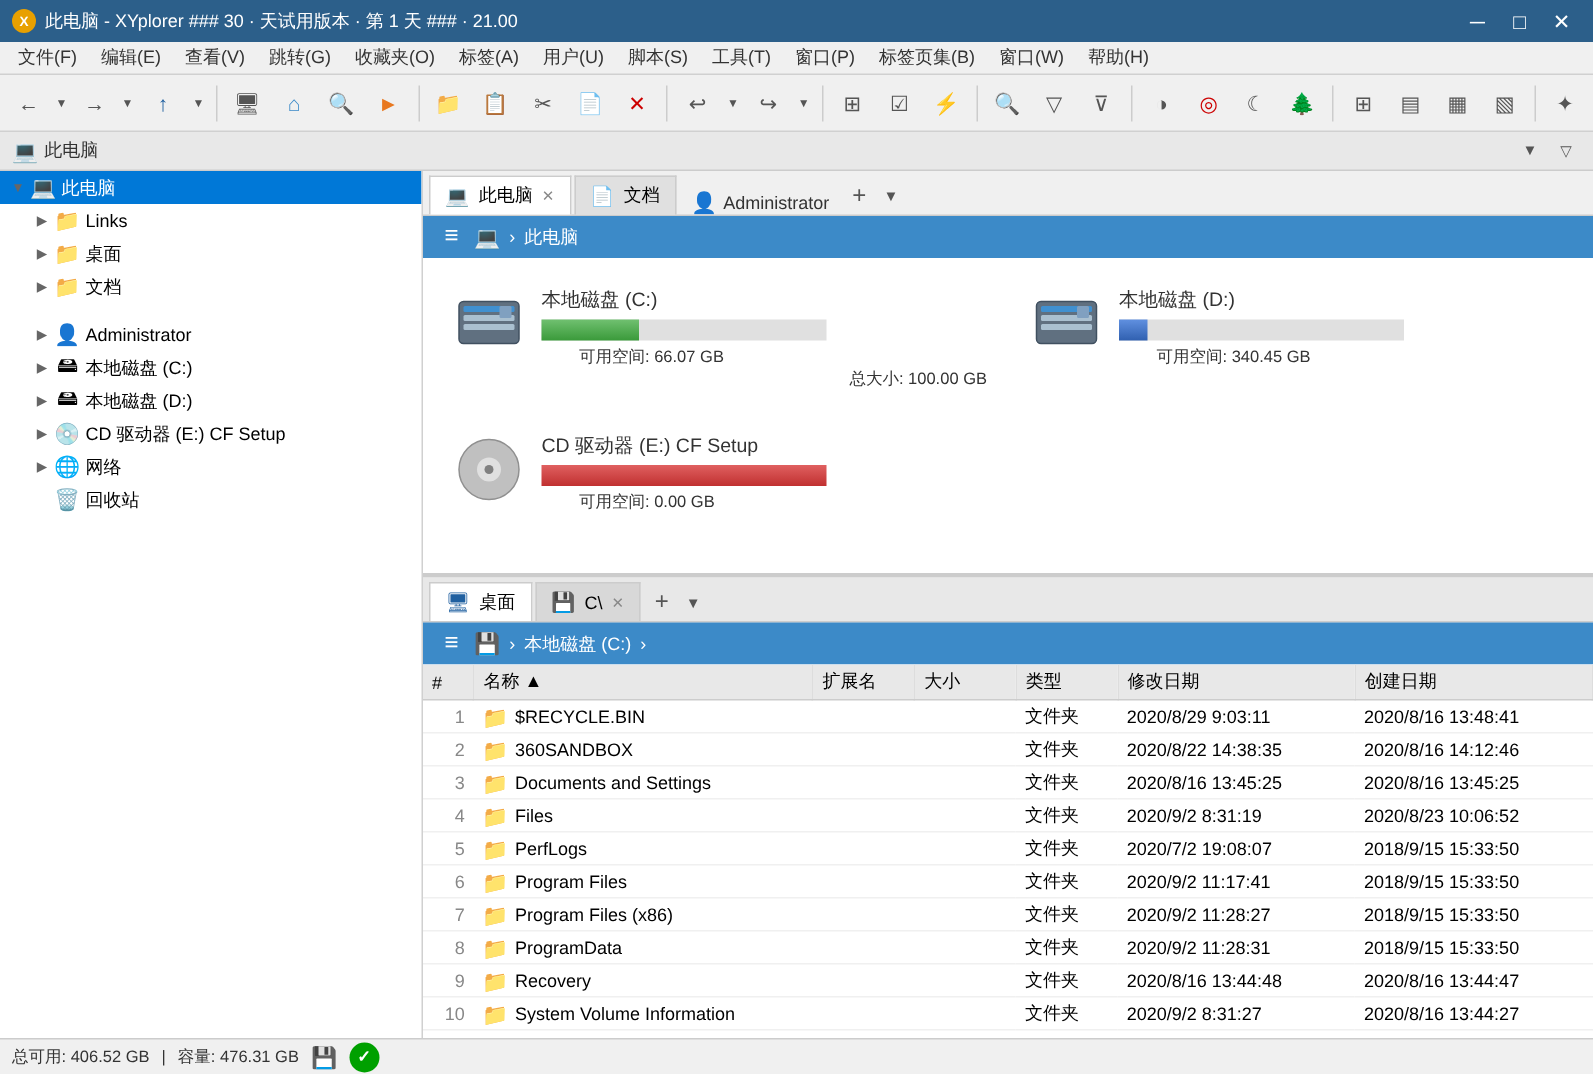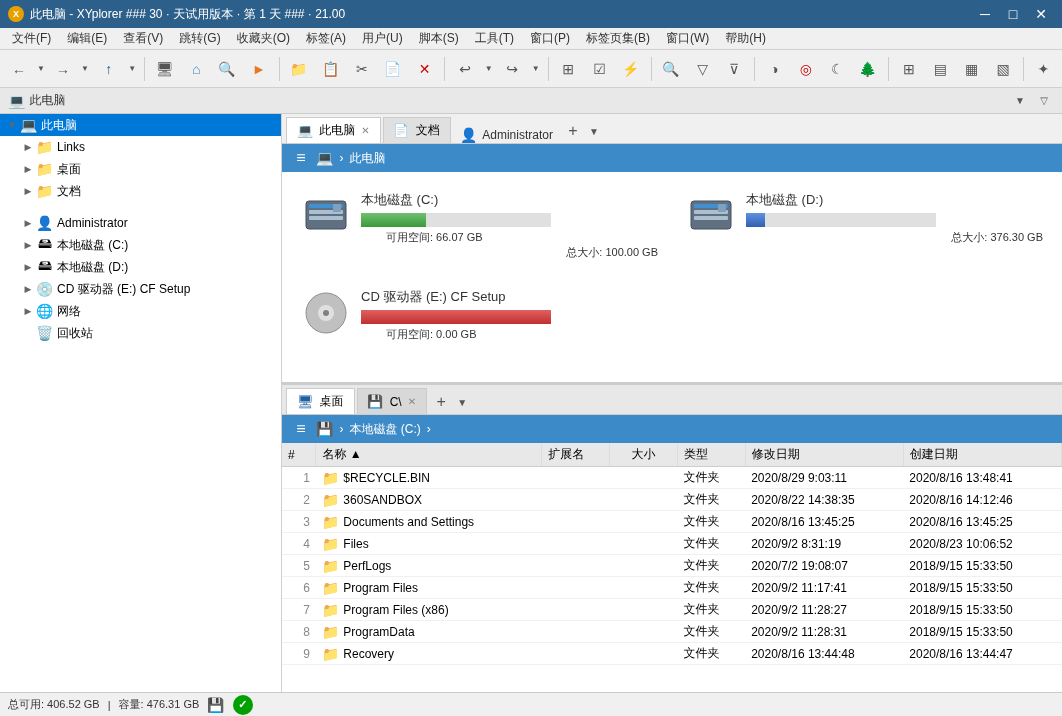--- a/index.html
+++ b/index.html
@@ -294,21 +294,21 @@
               <rect x="8" y="19" width="34" height="4" rx="1" fill="#aac0d0"></rect>
               <rect x="8" y="25" width="34" height="4" rx="1" fill="#aac0d0"></rect>
               <rect x="32" y="13" width="8" height="8" rx="1" fill="#80a0c0"></rect>
             </svg>
           </div>
           <div class="drive-info">
             <div class="drive-name">本地磁盘 (D:)</div>
             <div class="drive-bar-container">
               <div class="drive-bar blue" style="width:10%"></div>
             </div>
-            <div class="drive-total">总大小: 376.30 GB</div>
+            <div class="drive-free">可用空间: 340.45 GB</div>
           </div>
         </div>
         <div class="drive-card">
           <div class="drive-icon">
             <svg width="50" height="50" viewBox="0 0 50 50">
               <circle cx="25" cy="25" r="20" fill="#c0c0c0" stroke="#909090" stroke-width="1"></circle>
               <circle cx="25" cy="25" r="8" fill="#e0e0e0"></circle>
               <circle cx="25" cy="25" r="3" fill="#808080"></circle>
             </svg>
           </div>
@@ -347,21 +347,21 @@
         <span class="path-sep">›</span>
       </div>
 
       <div class="file-table-wrap">
         <table class="file-table">
           <thead>
             <tr>
               <th style="width:30px;">#</th>
               <th style="width:200px;">名称 ▲</th>
               <th style="width:60px;">扩展名</th>
-              <th style="width:60px;text-align:center;">大小</th>
+              <th style="width:60px;">大小</th>
               <th style="width:60px;">类型</th>
               <th style="width:140px;">修改日期</th>
               <th style="width:140px;">创建日期</th>
             </tr>
           </thead>
           <tbody id="file-tbody">
           <tr>
     <td class="row-num">1</td>
     <td>
       <div class="folder-icon-cell">
@@ -480,20 +480,34 @@
         <span class="fi" style="color:#f5c842;">📁</span>
         <span>Recovery</span>
       </div>
     </td>
     <td></td>
     <td></td>
     <td>文件夹</td>
     <td>2020/8/16 13:44:48</td>
     <td>2020/8/16 13:44:47</td>
   </tr>
+              <tr>
+    <td class="row-num">10</td>
+    <td>
+      <div class="folder-icon-cell">
+        <span class="fi" style="color:#f5c842;">📁</span>
+        <span>System Volume Information</span>
+      </div>
+    </td>
+    <td></td>
+    <td></td>
+    <td>文件夹</td>
+    <td>2020/9/2 8:31:27</td>
+    <td>2020/8/16 13:44:27</td>
+  </tr>
             </tbody>
         </table>
       </div>
     </div>
   </div>
 </div>
 
 <div id="statusbar">
   <span>总可用: 406.52 GB</span>
   <span>|</span>

